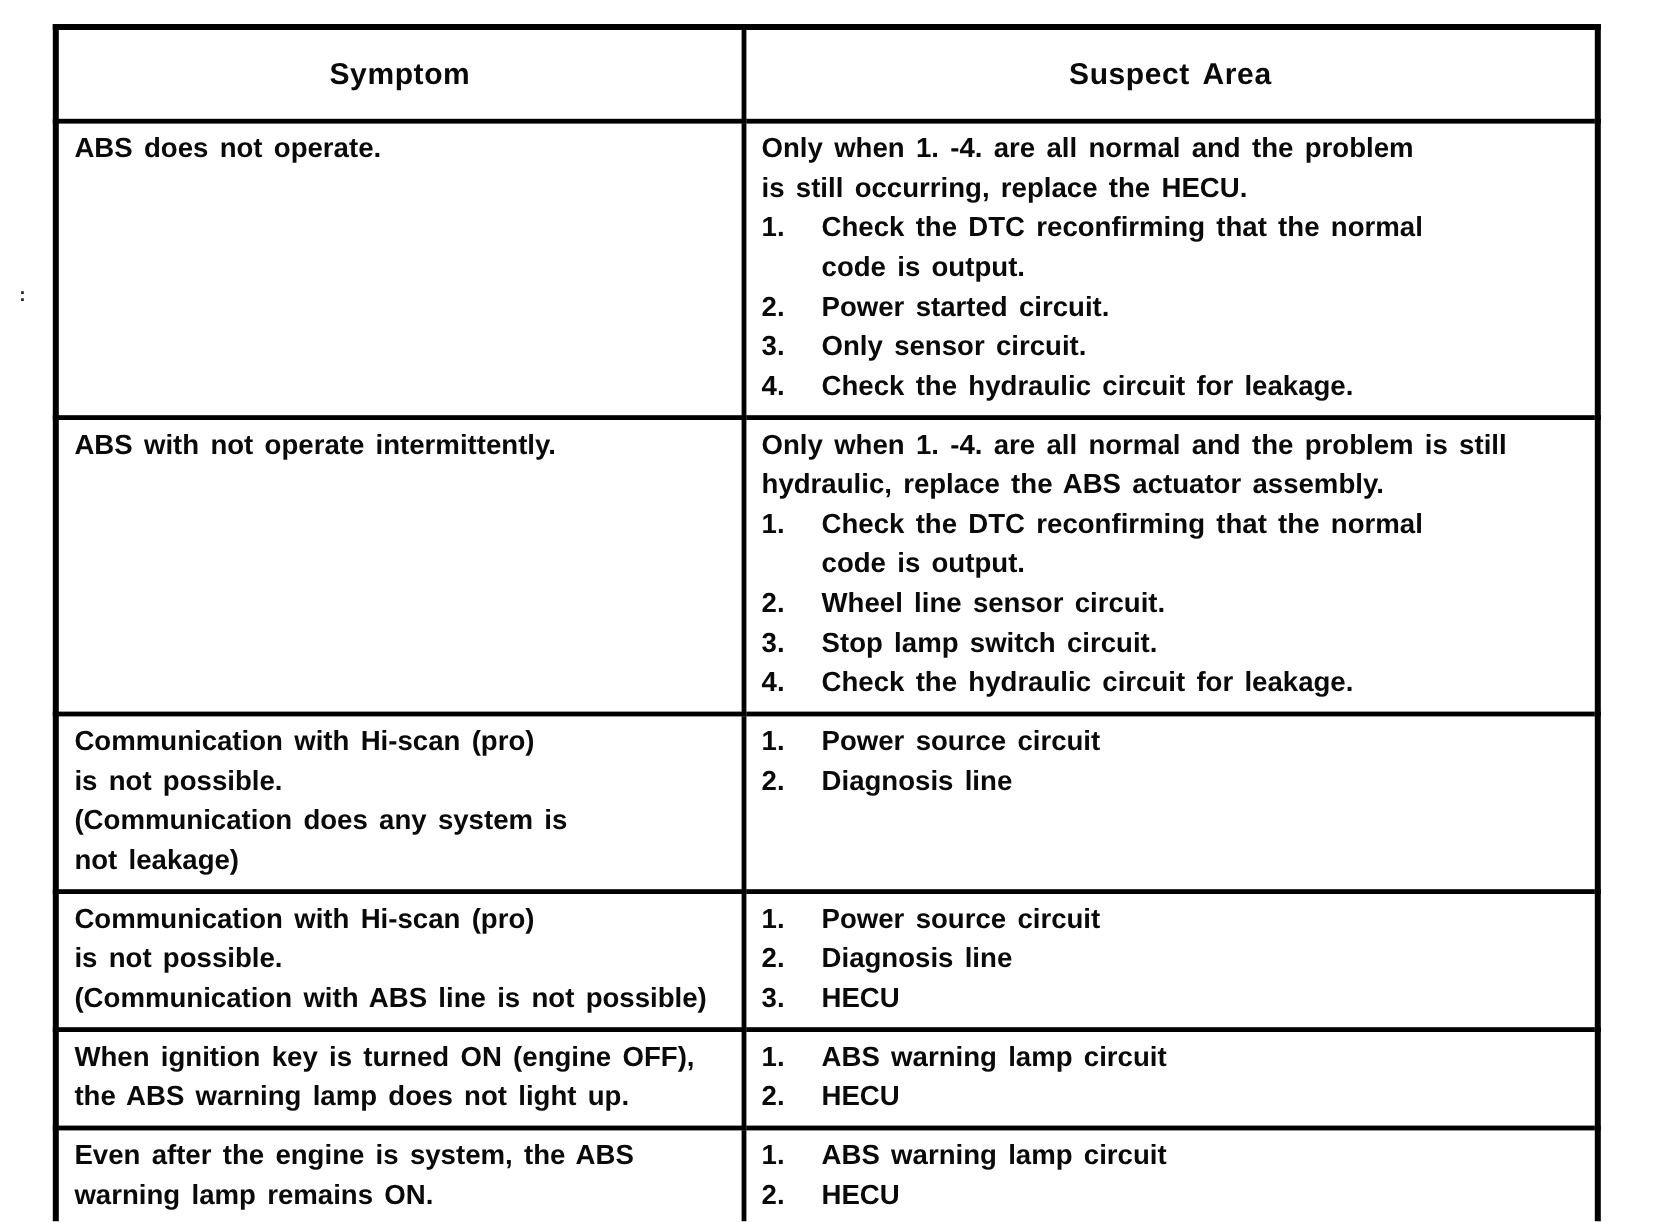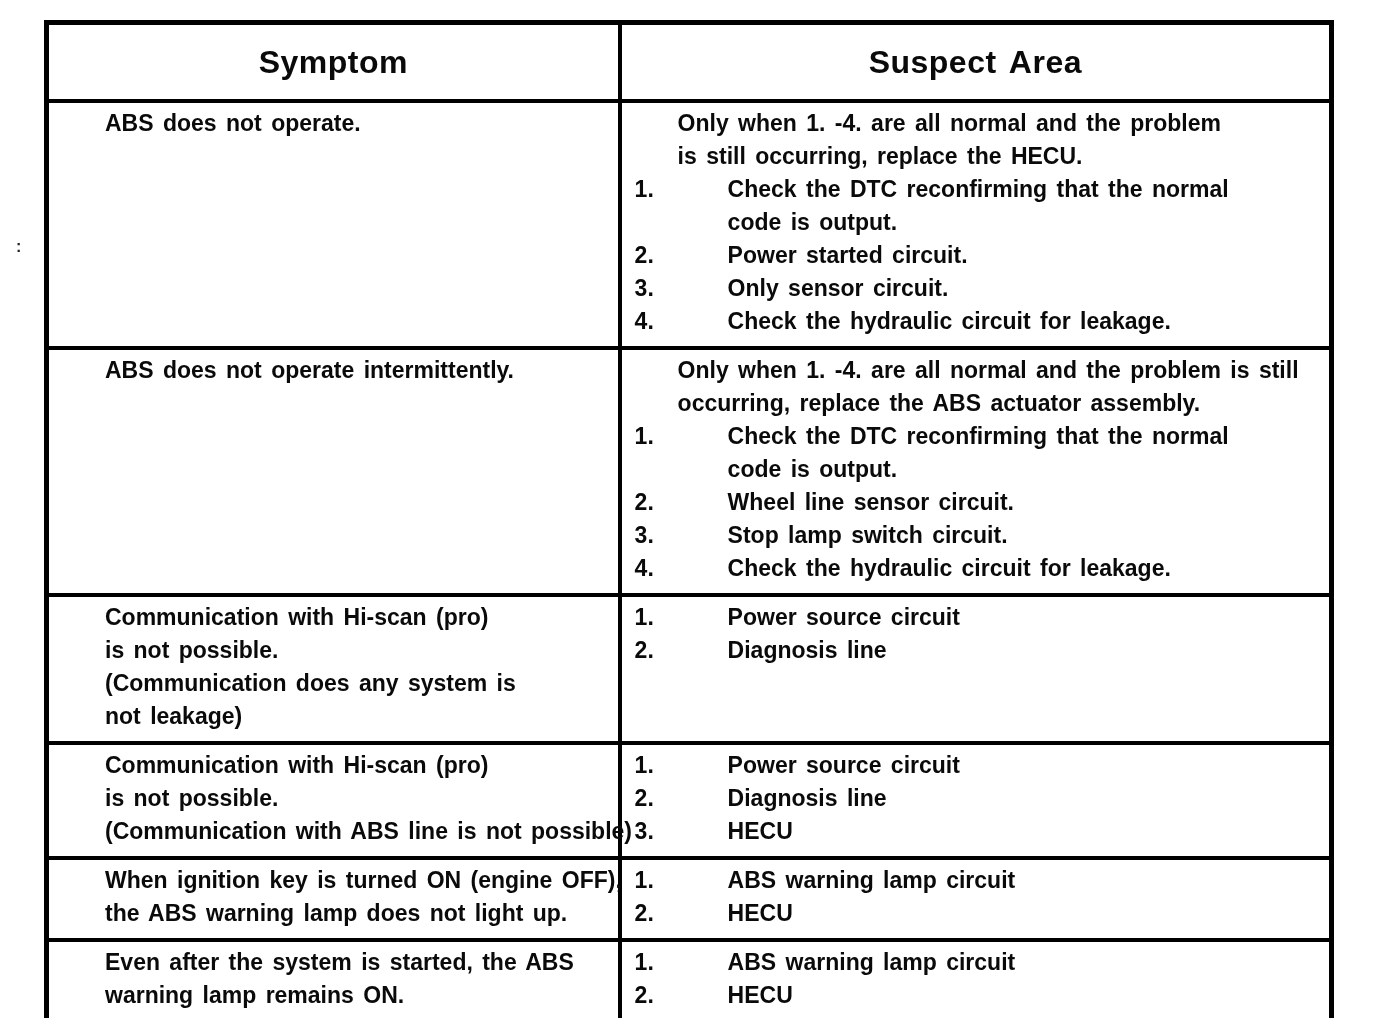--- a/index.html
+++ b/index.html
@@ -28,39 +28,39 @@
     left: 44px;
     top: 20px;
     width: 1290px;
     border-collapse: collapse;
     table-layout: fixed;
   }
   table.tbl { border: 5px solid #000; }
   th, td { border: 4px solid #000; }
   th {
     height: 74px;
-    font-size: 32px;
+    font-size: 25px;
     font-weight: 700;
     text-align: center;
     vertical-align: middle;
     letter-spacing: 0.5px;
     word-spacing: 4px;
     padding: 0;
   }
   col.sym-col { width: 44.6%; }
   col.sus-col { width: 55.4%; }
   td {
     vertical-align: top;
     padding: 4px 10px 8px 13px;
     font-size: 23px;
     font-weight: 600;
     line-height: 33px;
     word-spacing: 3px;
   }
-  .line { white-space: nowrap; margin-left: 43px; }
+  .line { white-space: nowrap; }
   .item { display: flex; }
   .num { flex: 0 0 50px; }
   .itxt { flex: 1 1 auto; min-width: 0; }
 </style>
 </head>
 <body>
 
 <div class="page">
   <div class="artifact">:</div>
   <table class="tbl">
@@ -109,26 +109,26 @@
                 <span class="itxt">
                   <div class="line">Check the hydraulic circuit for leakage.</div>
                 </span>
               </div>
             </div>
     </td>
   </tr>
 
   <tr>
     <td class="sym-cell">
-            <div class="line">ABS does not operate intermittently.</div>
+            <div class="line">ABS with not operate intermittently.</div>
           </td>
     <td class="sus-cell">
       <div class="intro">
               <div class="line">Only when 1. -4. are all normal and the problem is still</div>
-              <div class="line">occurring, replace the ABS actuator assembly.</div>
+              <div class="line">hydraulic, replace the ABS actuator assembly.</div>
             </div>
       <div class="items">
               <div class="item">
                 <span class="num">1.</span>
                 <span class="itxt">
                   <div class="line">Check the DTC reconfirming that the normal</div>
                   <div class="line">code is output.</div>
                 </span>
               </div>
               <div class="item">
@@ -229,21 +229,21 @@
                 <span class="itxt">
                   <div class="line">HECU</div>
                 </span>
               </div>
             </div>
     </td>
   </tr>
 
   <tr>
     <td class="sym-cell">
-            <div class="line">Even after the system is started, the ABS</div>
+            <div class="line">Even after the engine is system, the ABS</div>
             <div class="line">warning lamp remains ON.</div>
           </td>
     <td class="sus-cell">
       <div class="intro"></div>
       <div class="items">
               <div class="item">
                 <span class="num">1.</span>
                 <span class="itxt">
                   <div class="line">ABS warning lamp circuit</div>
                 </span>

